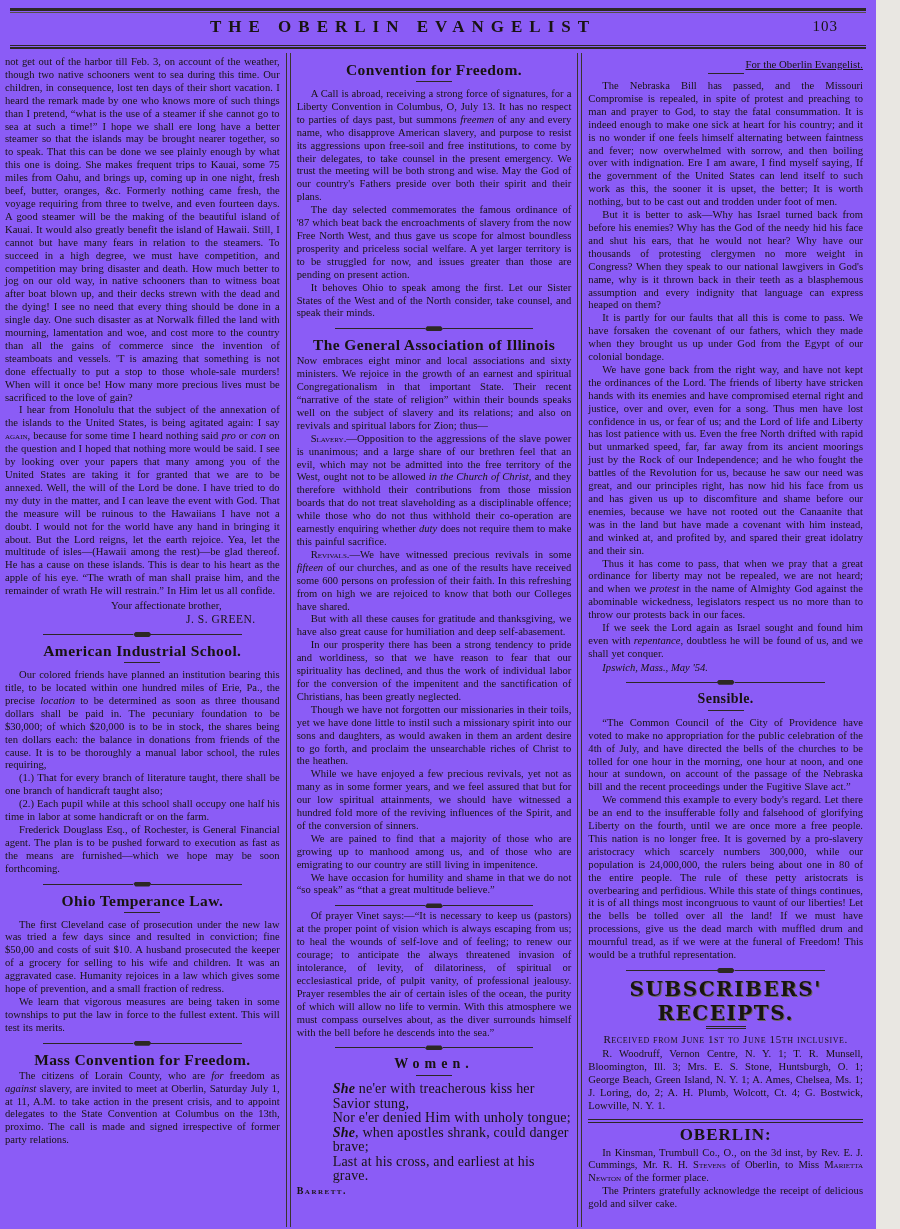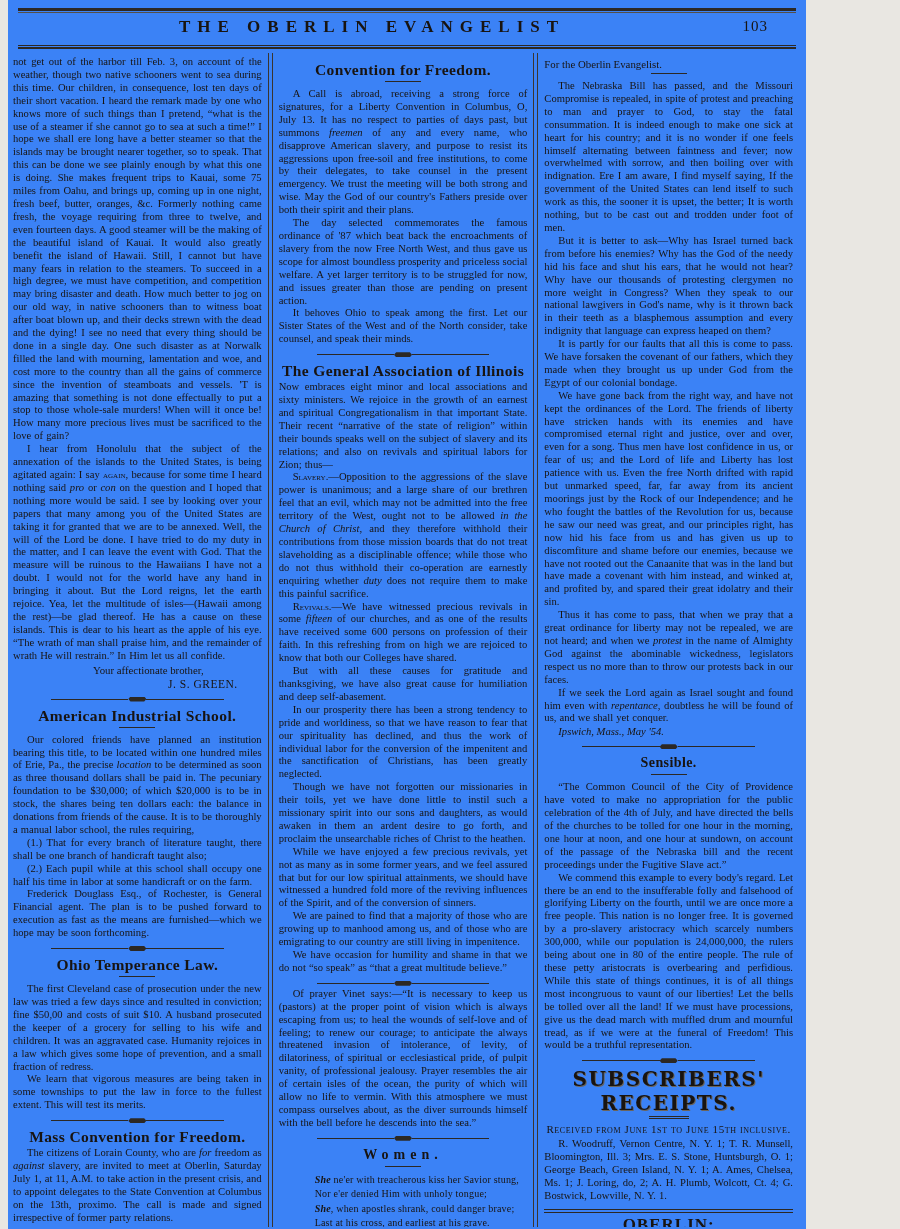--- a/index.html
+++ b/index.html
@@ -4,25 +4,24 @@
 <style>
   * { box-sizing: border-box; }
   html, body { margin: 0; padding: 0; }
   body {
     width: 900px; height: 1229px;
     background: #e9e7e2;
     font-family: "Liberation Serif", serif;
     color: #181411;
   }
   .page {
-    width: 798px; height: 1229px;
-    background: #3b82f6;
+    width: 876px; height: 1229px;
+    background: #8b5cf6;
     overflow: hidden;
     position: relative;
-    margin-left: 8px;
   }
   
   .top-rule {
     margin: 8px 10px 0 10px;
     height: 5px;
     border-top: 3px solid #2c2824;
     border-bottom: 1px solid #55504a;
   }
   .masthead-row {
     position: relative;
@@ -110,33 +109,33 @@
     text-align: right; padding-right: 58px;
   }
   .signature {
     margin: 0;
     font-size: 11.5px; line-height: 14px;
     text-align: right; padding-right: 24px;
     letter-spacing: 0.5px;
   }
   .kicker {
     margin: 2px 0 0 0;
-    text-align: left;
-    font-size: 10.8px; line-height: 13px;
+    text-align: right;
+    font-size: 10.8px; line-height: 13px; text-decoration: underline;
   }
   .dateline {
     margin: 0; font-style: italic;
     font-size: 10.6px; line-height: 13px;
     text-indent: 14px;
   }
   
   .poem { margin: 3px 0 1px 36px; }
   .poem-line {
     margin: 0;
-    font-size: 10px; line-height: 14.5px;
+    font-size: 14px; line-height: 14.5px;
     letter-spacing: 0.2px;
   }
   .poem-sig {
     margin: 1px 0 0 0;
     text-align: left; padding-right: 26px;
     font-weight: bold; font-size: 10px;
     font-variant: small-caps; letter-spacing: 1.5px;
   }
   
   .receipts-head {

